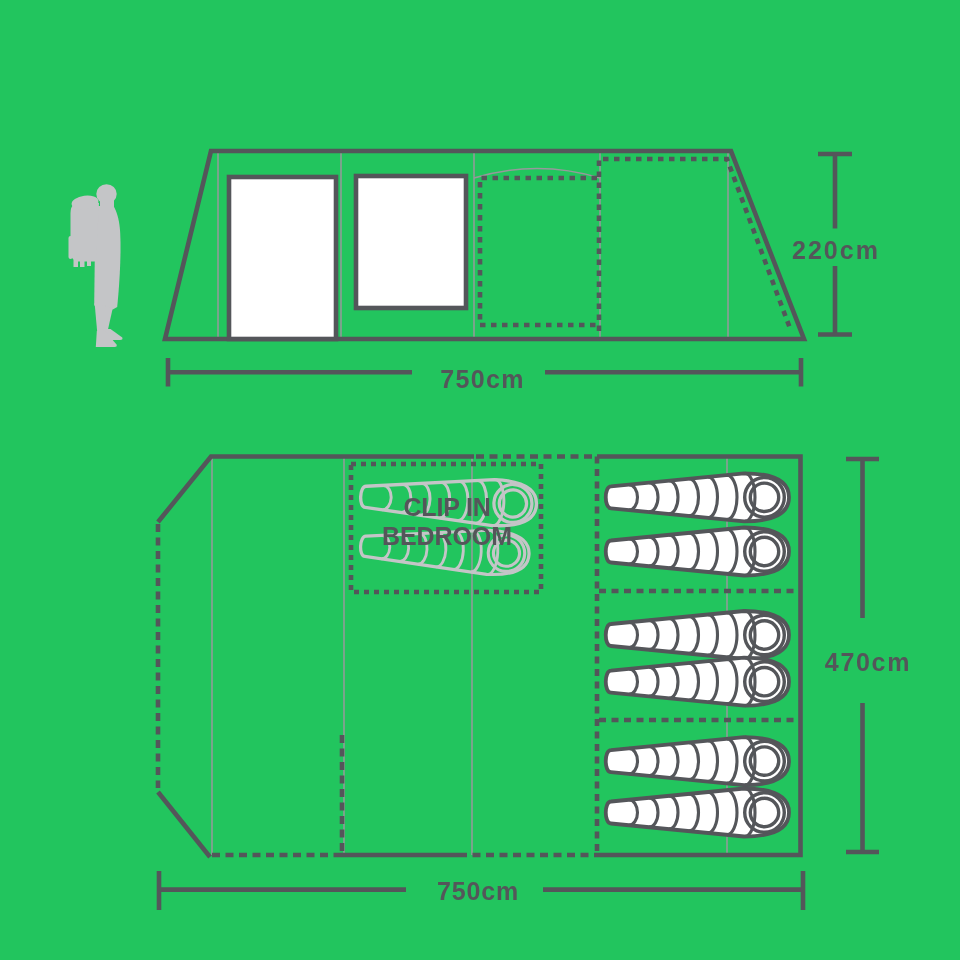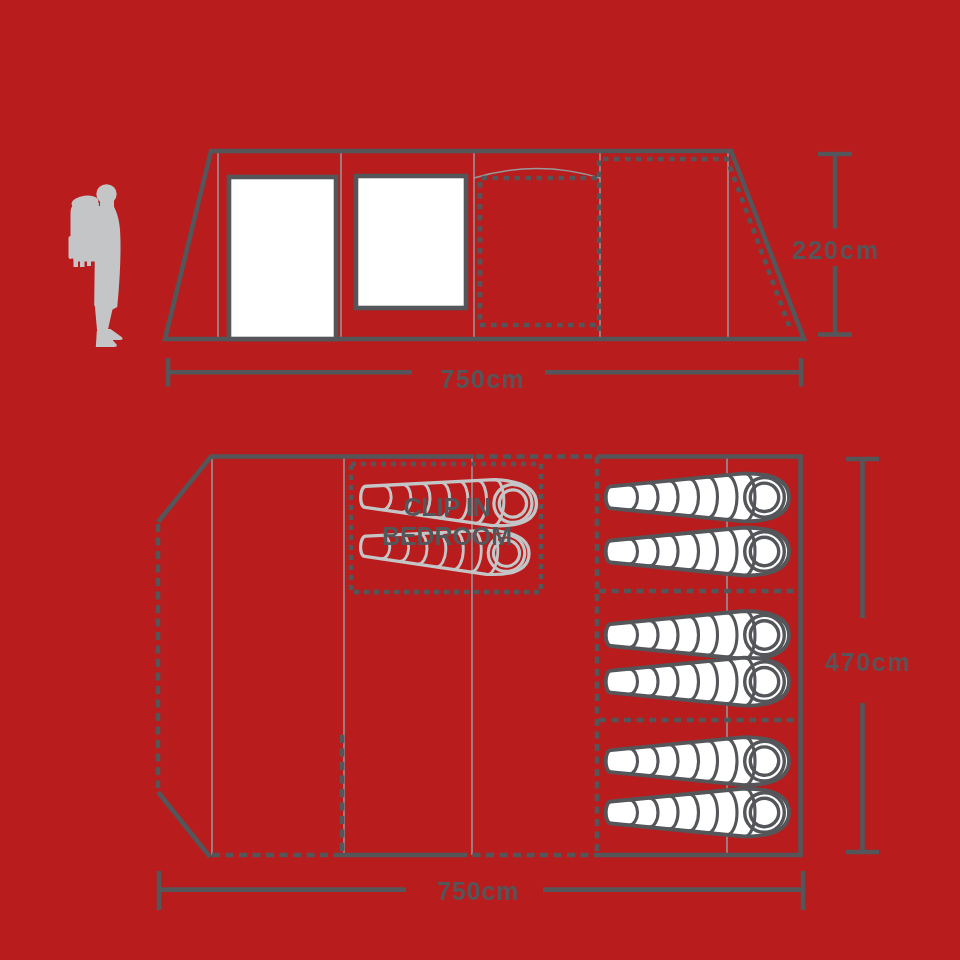--- a/index.html
+++ b/index.html
@@ -1,16 +1,16 @@
 <!DOCTYPE html>
 <html><head>
 <meta charset="utf-8">
 <style>
 html,body{margin:0;padding:0;background:#ffffff;}
-#page{width:960px;height:960px;position:relative;background:#b91c1c;overflow:hidden;}
+#page{width:960px;height:960px;position:relative;background:#22c55e;overflow:hidden;}
 text{font-family:"Liberation Sans",sans-serif;font-weight:bold;fill:#54565a;}
 </style>
 </head>
 <body>
 <div id="page">
 <svg width="960" height="960" viewBox="0 0 960 960">
 <defs>
 <g id="bagshape">
   <path d="M 7,-11 L 140,-24 Q 185,-24 185,0 Q 185,24 140,24 L 7,11 C 0,11 0,-11 7,-11 Z"></path>
   <path d="M 25,-12.7 A 8.5,12.7 0 0 1 25,12.7 M 45,-14.6 A 9,14.6 0 0 1 45,14.6 M 65,-16.6 A 9,16.6 0 0 1 65,16.6 M 85,-18.5 A 9.5,18.5 0 0 1 85,18.5 M 104,-20.4 A 9.5,20.4 0 0 1 104,20.4 M 123,-22.2 A 10,22.2 0 0 1 123,22.2 M 141,-24 A 10,24 0 0 1 141,24" fill="none" stroke-width="3.1"></path>

